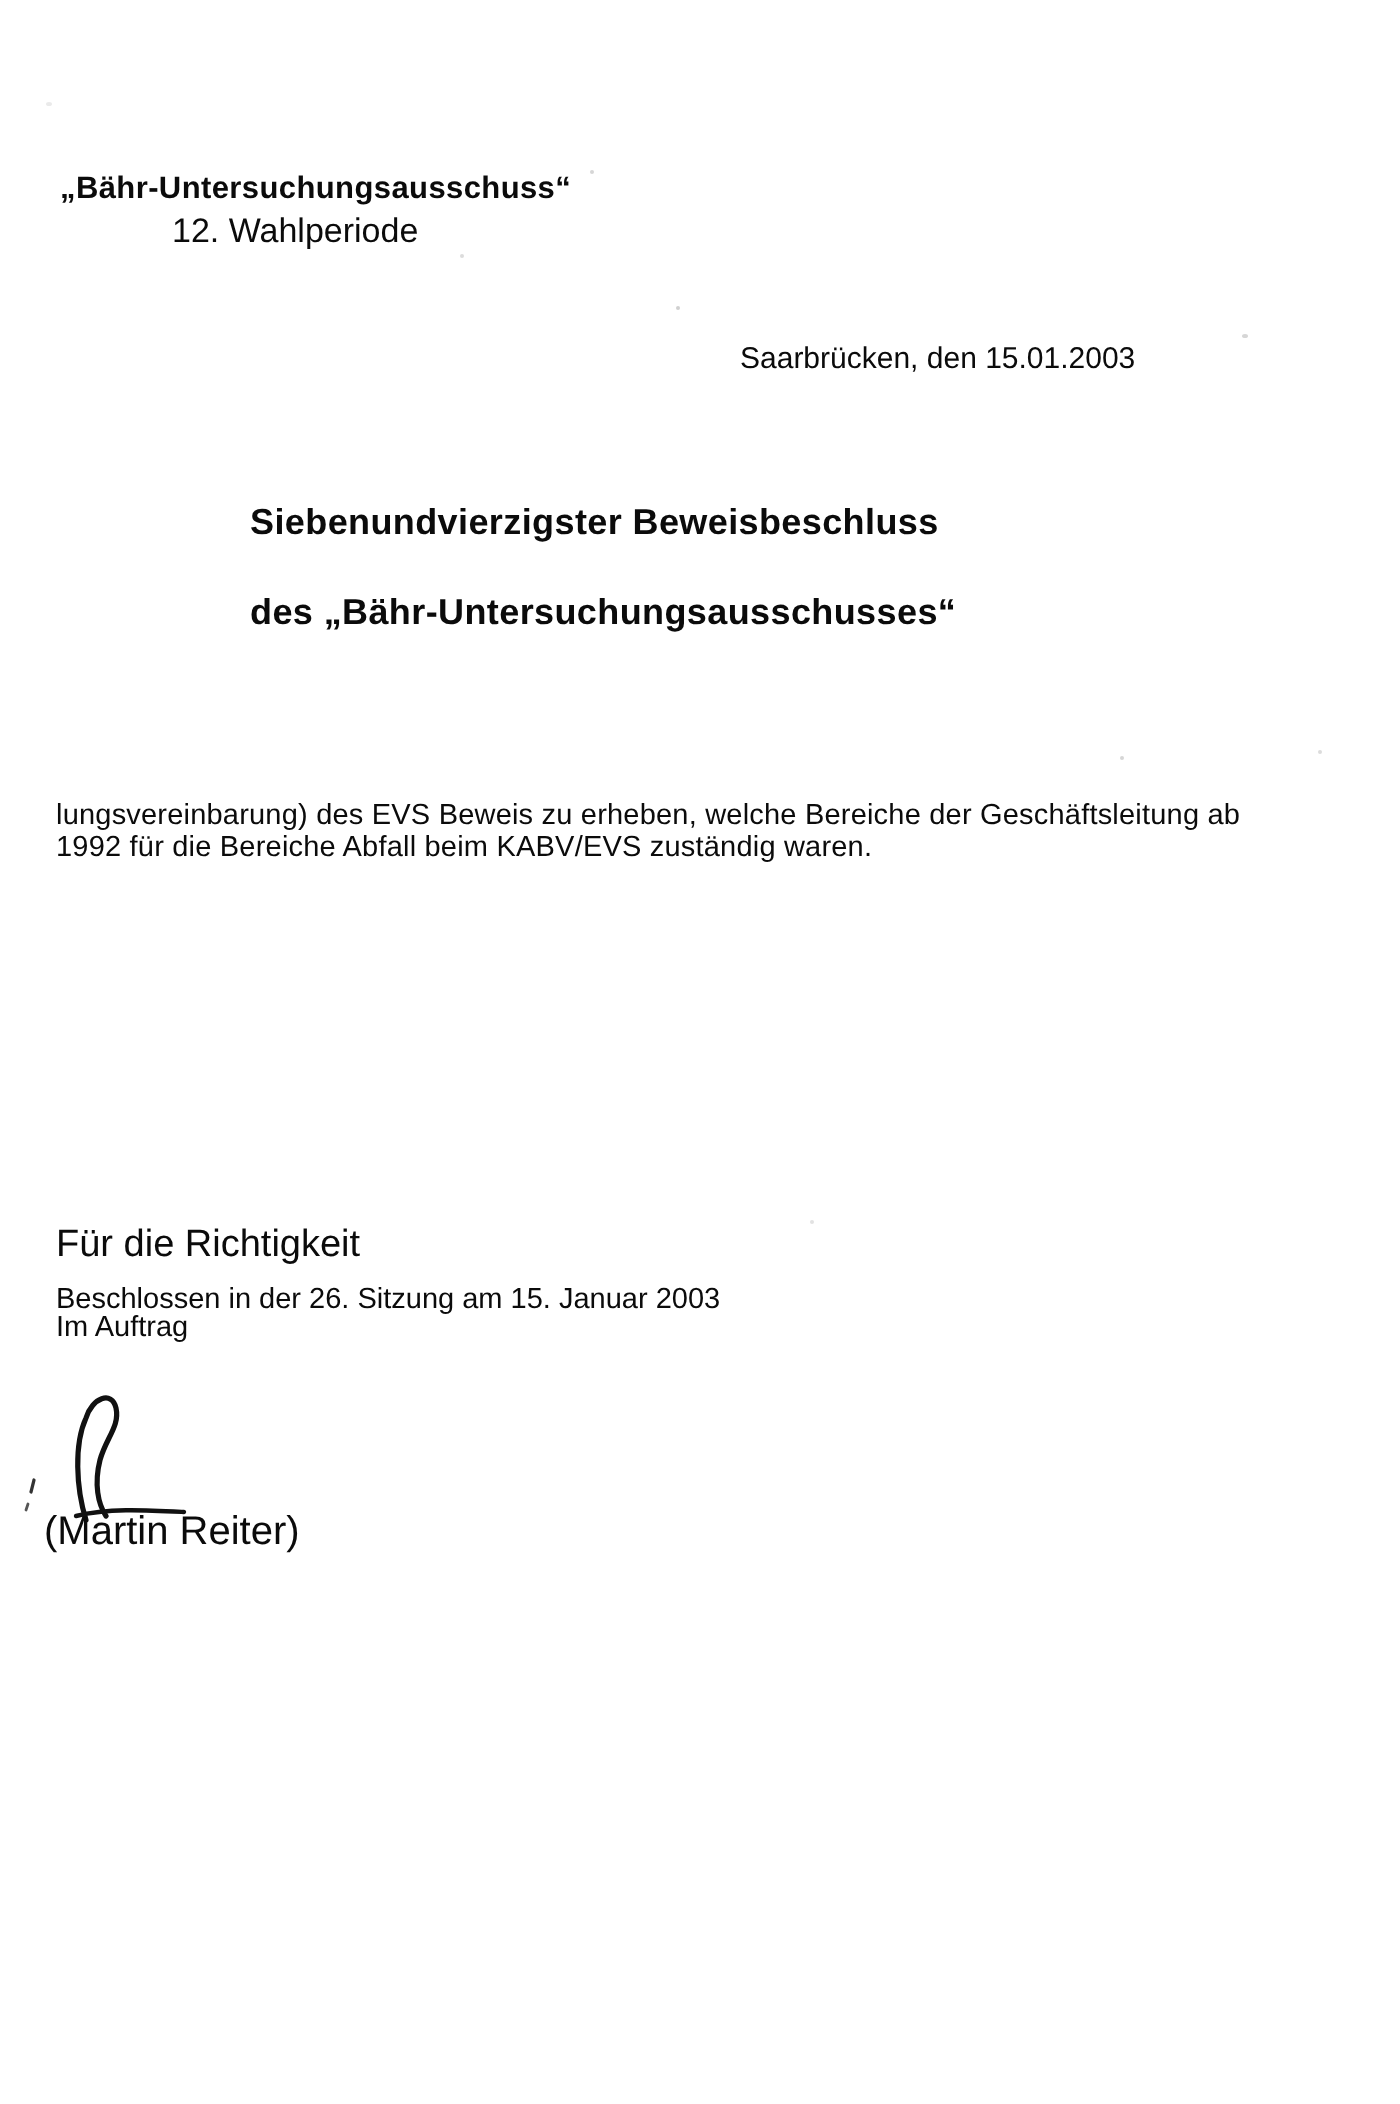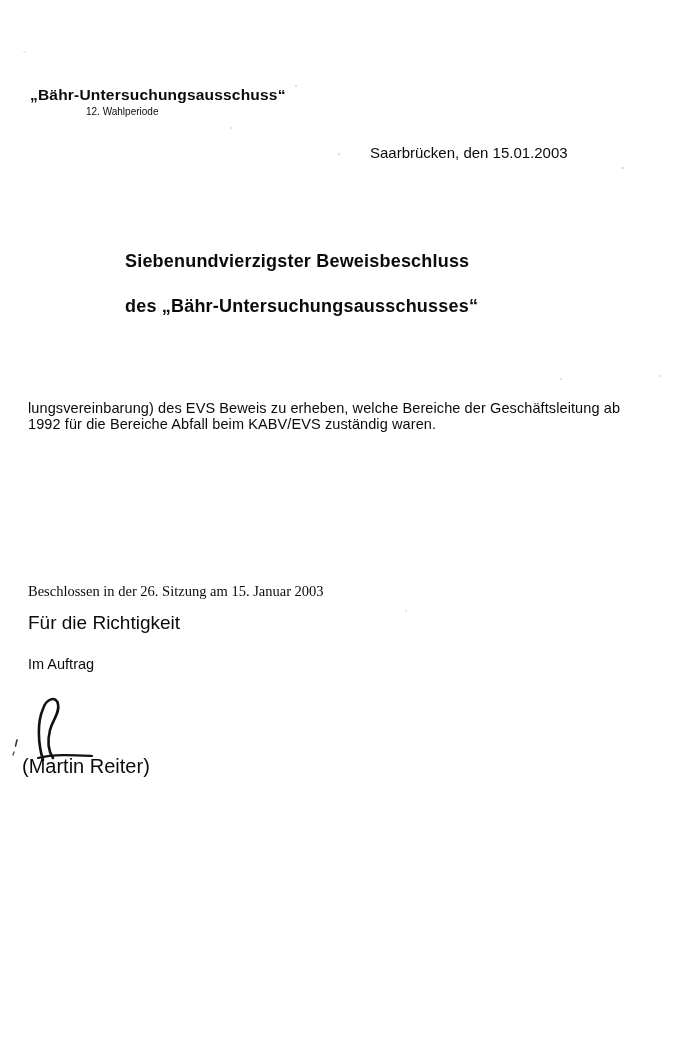--- a/index.html
+++ b/index.html
@@ -18,24 +18,24 @@
   }
   .abs { position: absolute; white-space: nowrap; }
 
   .committee {
     left: 30px; top: 86px;
     font-size: 15.5px; font-weight: 700;
     letter-spacing: 0.2px;
   }
   .period {
     left: 86px; top: 106px;
-    font-size: 10px;
+    font-size: 17px;
   }
   .dateline {
-    left: 370px; top: 144px;
+    left: 370px; top: 171px;
     font-size: 15px;
   }
   .title-line1 {
     left: 125px; top: 251px;
     font-size: 18px; font-weight: 700;
     letter-spacing: 0.2px;
   }
   .title-line2 {
     left: 125px; top: 296px;
     font-size: 18px; font-weight: 700;
@@ -43,21 +43,21 @@
   }
   .body-line {
     left: 28px;
     font-size: 14.5px;
     letter-spacing: 0.1px;
   }
   .body-line.l0 { top: 384px; }
   .body-line.l1 { top: 400px; }
   .body-line.l2 { top: 416px; }
 
-  .decision-line { left: 28px; top: 583px; font-size: 14.5px; font-family: Liberation Serif, serif; }
+  .decision-line { left: 28px; top: 642px; font-size: 14.5px; }
   .certification-line { left: 28px; top: 612px; font-size: 19px; }
   .on-behalf-line { left: 28px; top: 656px; font-size: 14.5px; }
   .signatory { left: 22px; top: 755px; font-size: 20px; }
 
   .signature-svg {
     position: absolute;
     left: 10px; top: 688px;
     width: 110px; height: 85px;
   }
 

